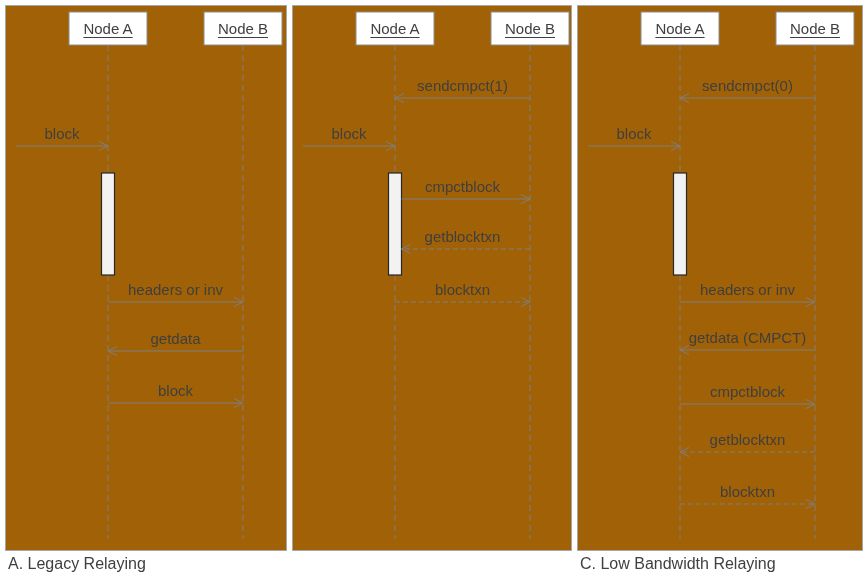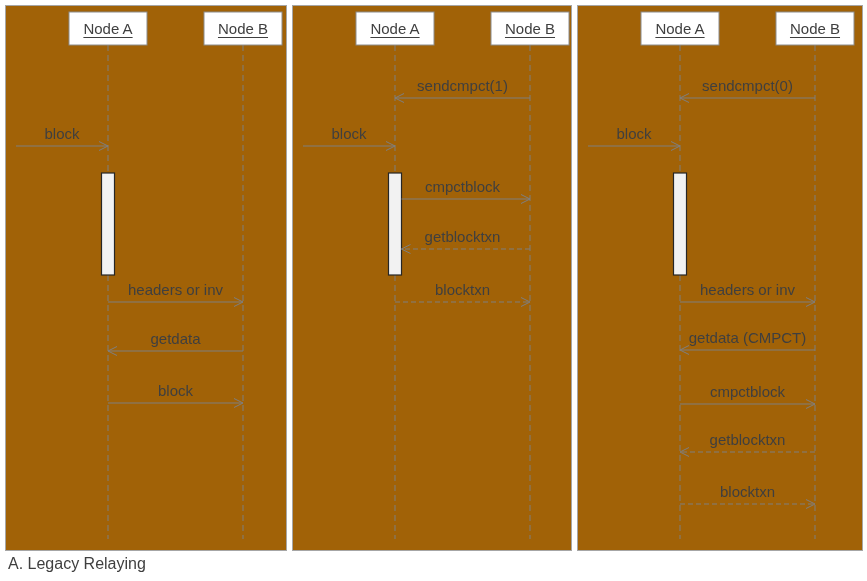--- a/index.html
+++ b/index.html
@@ -173,15 +173,16 @@
             <polyline points="111,441.5 102,446 111,450.5" fill="none" stroke="#7f7f7f" stroke-width="1"></polyline>
             <text x="169.5" y="439" text-anchor="middle" class="lbl" fill="#3f3f3f">getblocktxn</text>
           </g>
           <g>
             <line x1="102" y1="498" x2="237" y2="498" stroke="#7f7f7f" stroke-width="1" stroke-dasharray="5 3"></line>
             <polyline points="228,493.5 237,498 228,502.5" fill="none" stroke="#7f7f7f" stroke-width="1"></polyline>
             <text x="169.5" y="491" text-anchor="middle" class="lbl" fill="#3f3f3f">blocktxn</text>
           </g>
         </svg>
     </div>
+    <div class="caption">C. Low Bandwidth Relaying</div>
   </section>
 
 </div>
 
 </body></html>

